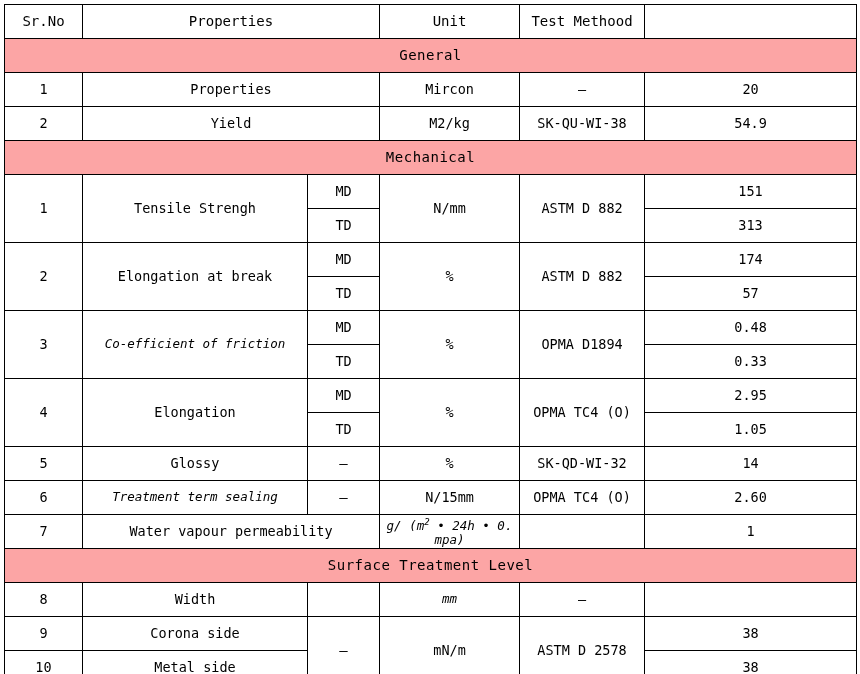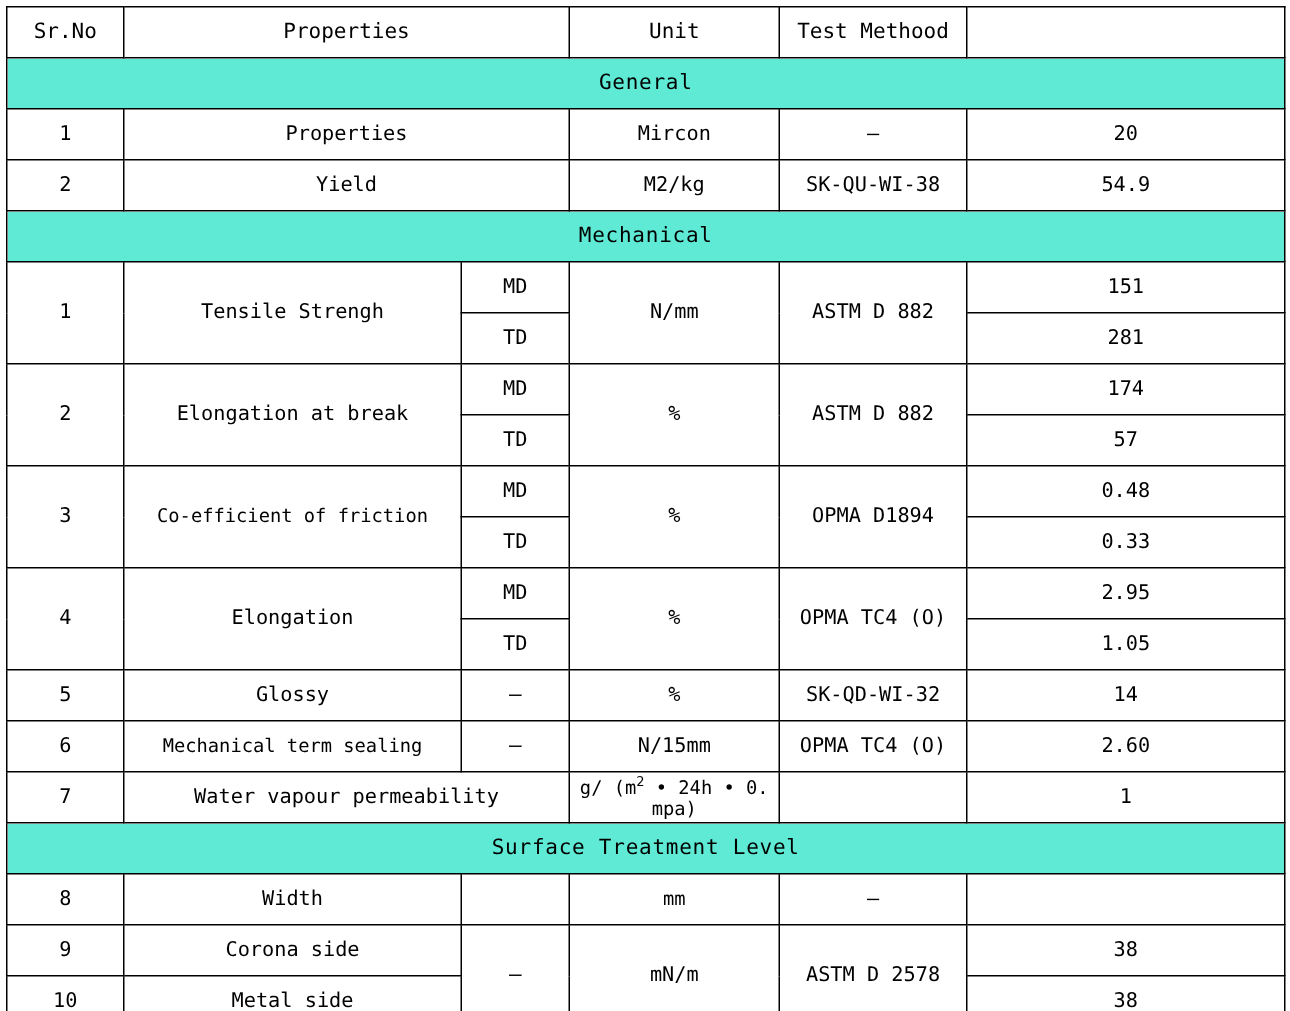--- a/index.html
+++ b/index.html
@@ -38,27 +38,28 @@
     line-height: 1.15;
     overflow: hidden;
     white-space: nowrap;
   }
   .hdr td {
     height: 34px;
     font-size: 14px;
     margin-left: 42px;
   }
   .section td {
-    background: #5eead4;
+    background: #fca5a5;
     height: 30px;
     font-size: 14px;
     letter-spacing: 0.5px;
   }
   .small {
     font-size: 12.5px;
+    font-style: italic;
   }
   .wrapcell {
     white-space: normal;
     line-height: 1.15;
   }
   .sub {
     font-size: 9px;
     vertical-align: super;
   }
   .dash {
@@ -123,21 +124,21 @@
     <tr>
       <td rowspan="2">1</td>
       <td rowspan="2">Tensile Strengh</td>
       <td>MD</td>
       <td rowspan="2">N/mm</td>
       <td rowspan="2">ASTM D 882</td>
       <td>151</td>
     </tr>
     <tr>
       <td>TD</td>
-      <td>281</td>
+      <td>313</td>
     </tr>
 
     <tr>
       <td rowspan="2">2</td>
       <td rowspan="2">Elongation at break</td>
       <td>MD</td>
       <td rowspan="2">%</td>
       <td rowspan="2">ASTM D 882</td>
       <td>174</td>
     </tr>
@@ -176,21 +177,21 @@
       <td>5</td>
       <td>Glossy</td>
       <td class="dash">–</td>
       <td>%</td>
       <td>SK-QD-WI-32</td>
       <td>14</td>
     </tr>
 
     <tr>
       <td>6</td>
-      <td class="small">Mechanical term sealing</td>
+      <td class="small">Treatment term sealing</td>
       <td class="dash">–</td>
       <td>N/15mm</td>
       <td>OPMA TC4 (O)</td>
       <td>2.60</td>
     </tr>
 
     <tr>
       <td>7</td>
       <td colspan="2" class="clipped">
         <span class="inner wrapcell">Water vapour permeability</span>

